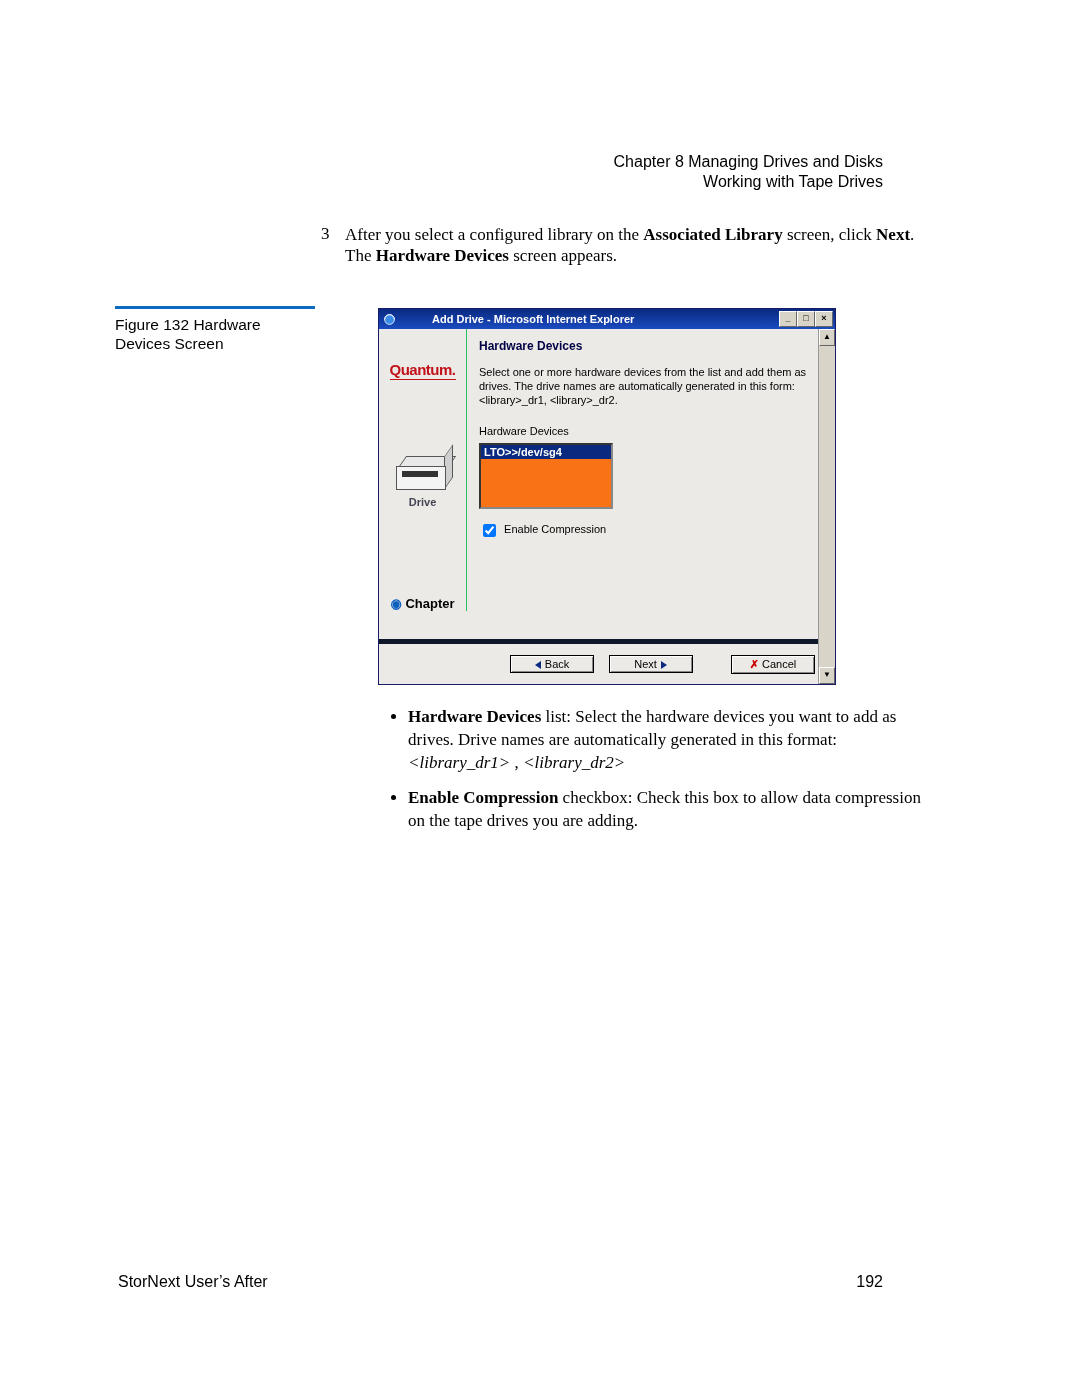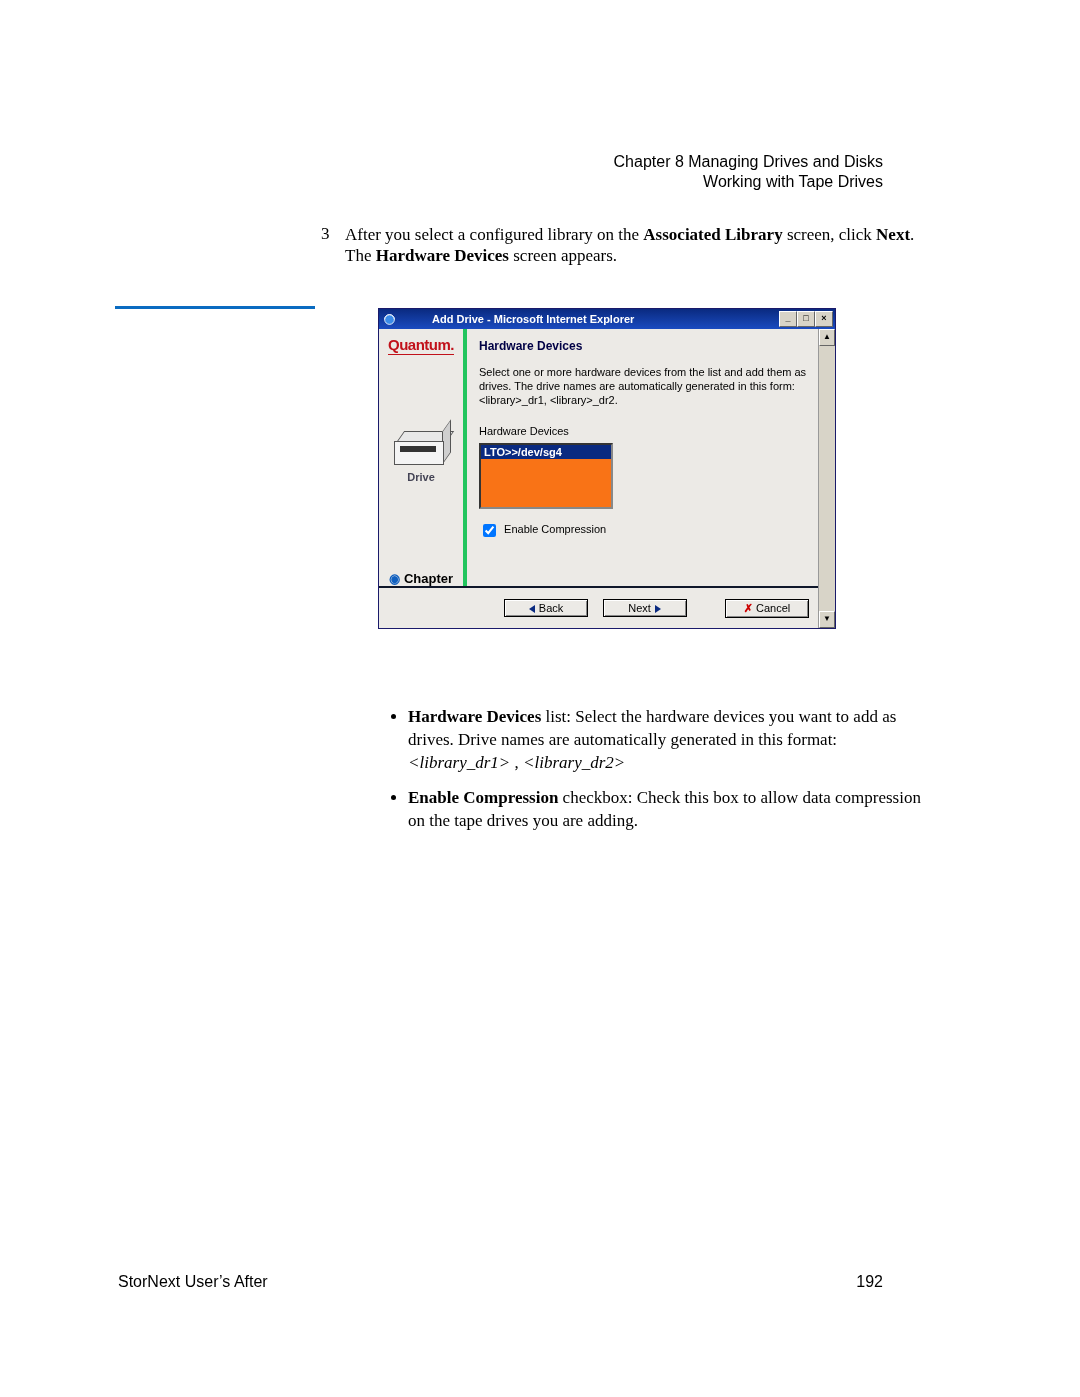--- a/index.html
+++ b/index.html
@@ -118,23 +118,23 @@
     border:1px solid #fff;
     border-right-color:#666; border-bottom-color:#666;
     font-size:8px; text-align:center; line-height:13px;
   }
   .content-wrap {
     display: flex;
     margin-right: 16px;
   }
   .left-col {
     width: 88px;
-    border-right: 4px solid #22c55e;
+    border-right: 1px solid #22c55e;
     text-align: center;
-    padding-top: 7px;
+    padding-top: 32px;
     box-sizing: border-box;
     font-size: 11px;
   }
   .quantum-logo {
     color: #c1111a;
     font-weight: bold;
     font-size: 15px;
     letter-spacing: -0.5px;
     border-bottom: 1px solid #c1111a;
     display:inline-block;
@@ -195,24 +195,25 @@
     font-weight:bold;
   }
   .listbox .opt {
     background:#0a2a80; color:#fff;
     padding:1px 3px;
   }
   .chk-row { margin-top: 12px; font-size:11px; }
   .chk-row input { vertical-align: middle; margin-right:5px;}
 
   .btn-row {
-    border-top: 2px solid #0f172a;
-    padding: 10px 10px;
+    border-top: 5px solid #0f172a;
+    padding: 10px 4px;
     margin-right:16px;
     text-align: right;
+    margin-top: 28px;
   }
   .ie-btn {
     display:inline-block;
     min-width: 66px;
     padding: 2px 8px;
     font-size: 11px;
     background:#eceae6;
     border:1px solid #000;
     box-shadow: inset 1px 1px 0 #fff, inset -1px -1px 0 #888;
     margin-left: 10px;
@@ -270,20 +271,21 @@
 
   <div class="step-block">
     <div class="step-num">3</div>
     <div class="step-text">
       <span>After you select a configured library on the </span><b>Associated Library</b><span> screen, click </span><b>Next</b><span>. The </span><b>Hardware Devices</b><span> screen appears.</span>
     </div>
   </div>
 
   <div class="fig-side">
     <div class="fig-rule"></div>
+    <div class="fig-label">Figure 132  Hardware Devices Screen</div>
   </div>
 
   <div class="win">
     <div class="titlebar">
       <span class="ie-icon">
         <svg viewBox="0 0 16 16" width="13" height="13">
             <circle cx="8" cy="8" r="6" fill="#3a8be8" stroke="#fff"></circle>
             <path d="M2 8 A6 6 0 0 1 14 8" stroke="#fff" fill="none"></path>
           </svg>
       </span>

